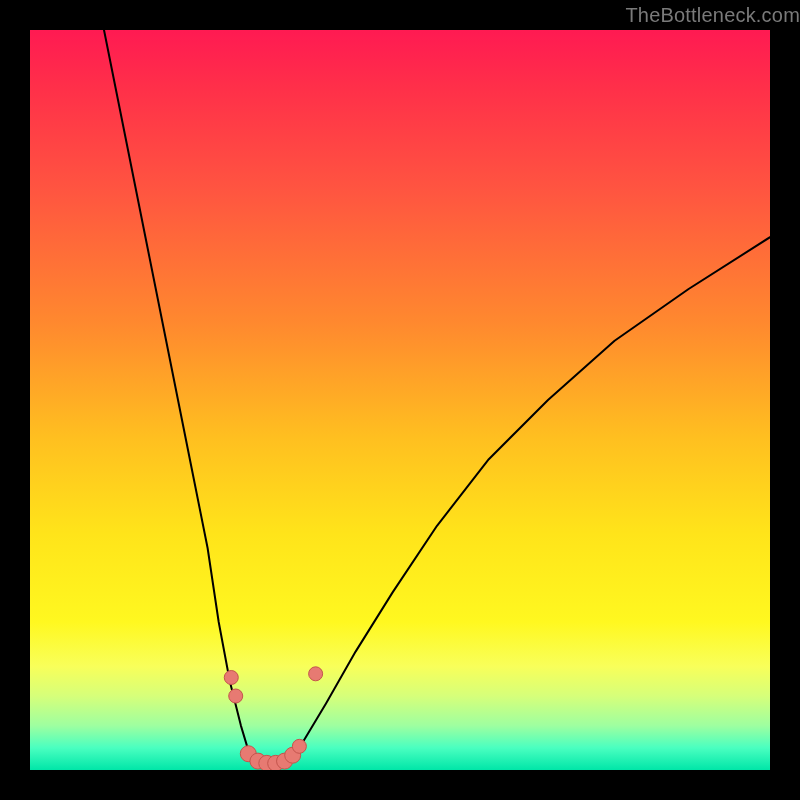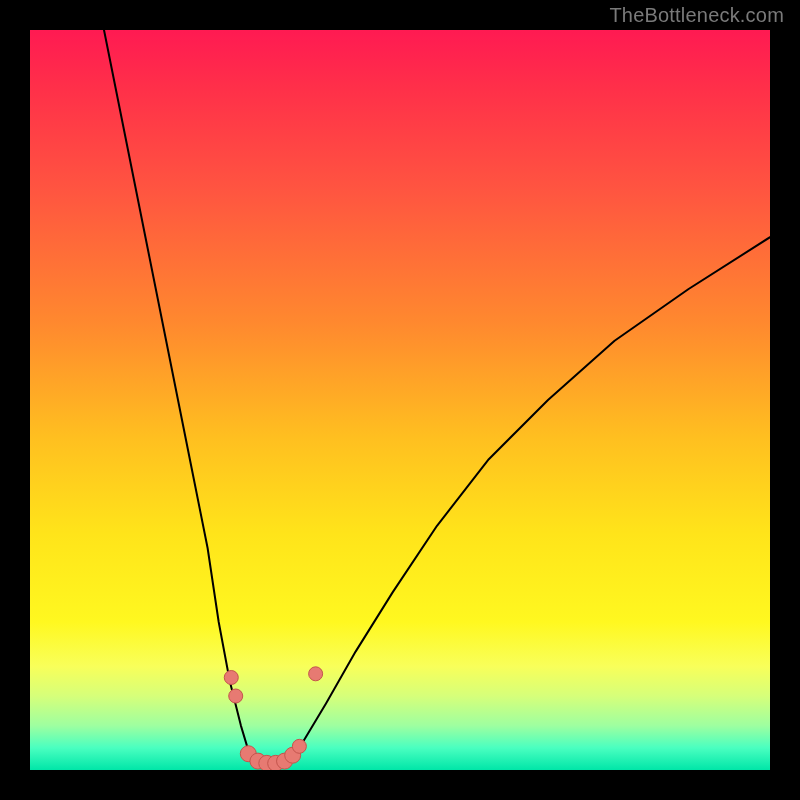--- a/index.html
+++ b/index.html
@@ -41,21 +41,21 @@
       #f8ff5a 86%,
       #d6ff7a 90%,
       #9effa0 94%,
       #4affc0 97%,
       #00e6a8 100%
     );
   }
   .watermark {
     position: absolute;
     top: 4px;
-    right: 16px;
+    right: 0;
     color: #7a7a7a;
     font-size: 20px;
     font-weight: 500;
     letter-spacing: 0.2px;
     user-select: none;
   }
   svg {
     position: absolute;
     left: 0; top: 0;
   }

